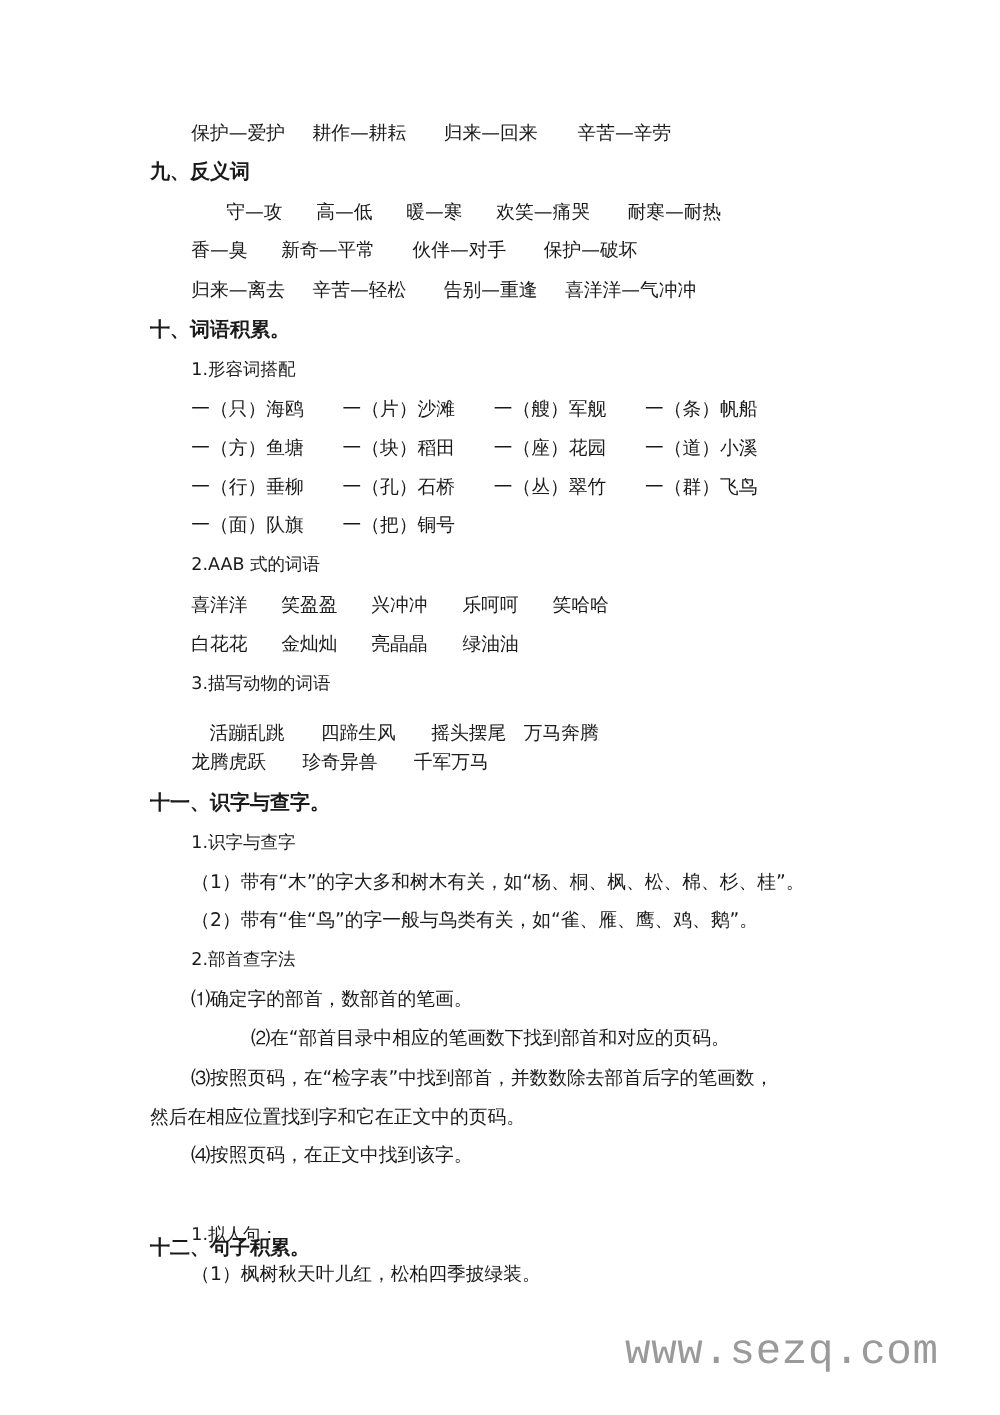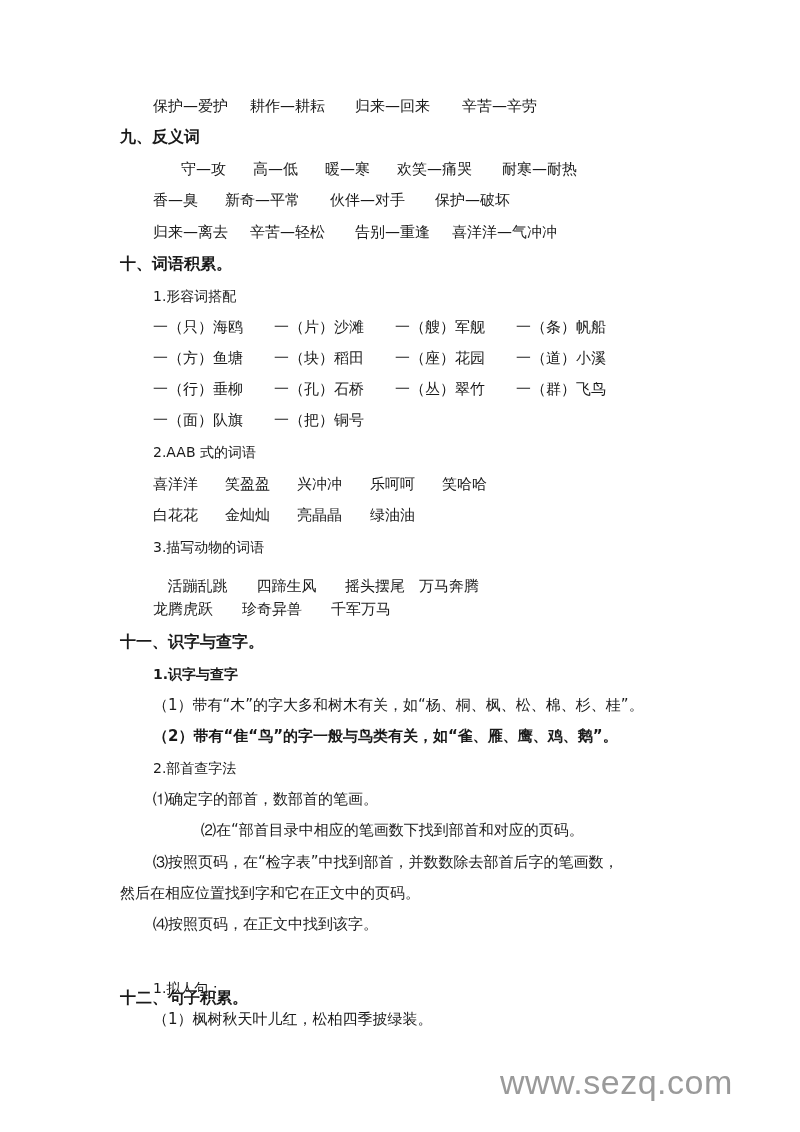--- a/index.html
+++ b/index.html
@@ -4,21 +4,21 @@
 <style>
   html, body { margin:0; padding:0; background:#ffffff; }
   body { width:800px; height:1132px; position:relative; overflow:hidden;
          font-family:"DejaVu Sans", "Liberation Sans", sans-serif; color:#1a1a1a; }
   .line { position:absolute; font-size:15px; line-height:20px; white-space:nowrap; }
   .h { font-weight:bold; font-size:16px; left:120px; }
   .item { left:153px; }
   .sub { left:153px; font-size:14px; }
   .wrap-left { left:120px; }
   .cell { display:inline-block; }
-  .watermark { position:absolute; left:500px; top:1063px; font-family:Liberation Sans, sans-serif;
+  .watermark { position:absolute; left:500px; top:1063px; font-family:Liberation Mono, monospace;
                font-size:34px; color:#9a9a9a; letter-spacing:0.5px; }
 </style>
 </head>
 <body>
 
 <div class="line item" style="top:96px;">
   <span class="cell" style="width:97px">保护—爱护</span><span class="cell" style="width:105px">耕作—耕耘</span><span class="cell" style="width:107px">归来—回来</span><span class="cell">辛苦—辛劳</span>
 </div>
 
 <div class="line h" style="top:127px;">九、反义词</div>
@@ -57,23 +57,23 @@
 
 <div class="line sub" style="top:537px;">3.描写动物的词语</div>
 <div class="line item" style="top:576px;text-align:center;">
   <span class="cell" style="width:89px">活蹦乱跳</span><span class="cell" style="width:89px">四蹄生风</span><span class="cell" style="width:88px">摇头摆尾</span><span class="cell">万马奔腾</span>
 </div>
 <div class="line item" style="top:599px;">
   <span class="cell" style="width:89px">龙腾虎跃</span><span class="cell" style="width:89px">珍奇异兽</span><span class="cell">千军万马</span>
 </div>
 
 <div class="line h" style="top:632px;">十一、识字与查字。</div>
-<div class="line sub" style="top:664px;font-weight:bold;">1.识字与查字</div>
+<div class="line sub" style="top:664px;">1.识字与查字</div>
 <div class="line" style="top:695px; left:153px;">（1）带有“木”的字大多和树木有关，如“杨、桐、枫、松、棉、杉、桂”。</div>
-<div class="line" style="top:726px; left:153px;font-weight:bold;">（2）带有“隹“鸟”的字一般与鸟类有关，如“雀、雁、鹰、鸡、鹅”。</div>
+<div class="line" style="top:726px; left:153px;">（2）带有“隹“鸟”的字一般与鸟类有关，如“雀、雁、鹰、鸡、鹅”。</div>
 <div class="line sub" style="top:758px;">2.部首查字法</div>
 <div class="line" style="top:789px; left:153px;">⑴确定字的部首，数部首的笔画。</div>
 <div class="line" style="top:820px; left:153px;padding-left:48px;">⑵在“部首目录中相应的笔画数下找到部首和对应的页码。</div>
 <div class="line" style="top:852px; left:153px;">⑶按照页码，在“检字表”中找到部首，并数数除去部首后字的笔画数，</div>
 <div class="line wrap-left" style="top:883px;">然后在相应位置找到字和它在正文中的页码。</div>
 <div class="line" style="top:914px; left:153px;">⑷按照页码，在正文中找到该字。</div>
 
 <div class="line h" style="top:946px;margin-top:42px;">十二、句子积累。</div>
 <div class="line sub" style="top:978px;">1.拟人句：</div>
 <div class="line" style="top:1009px; left:153px;">（1）枫树秋天叶儿红，松柏四季披绿装。</div>

